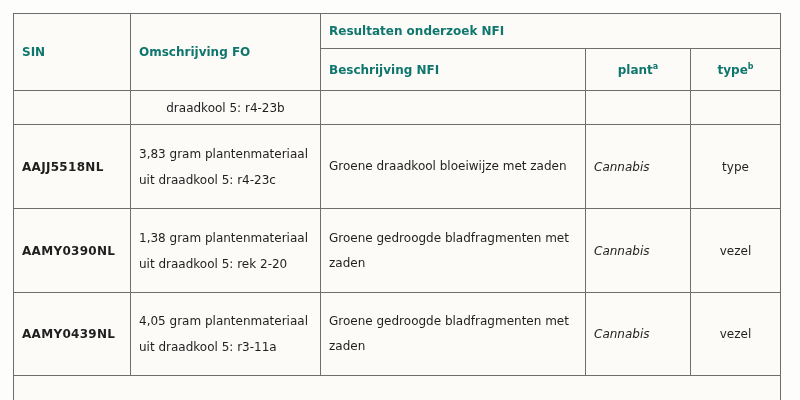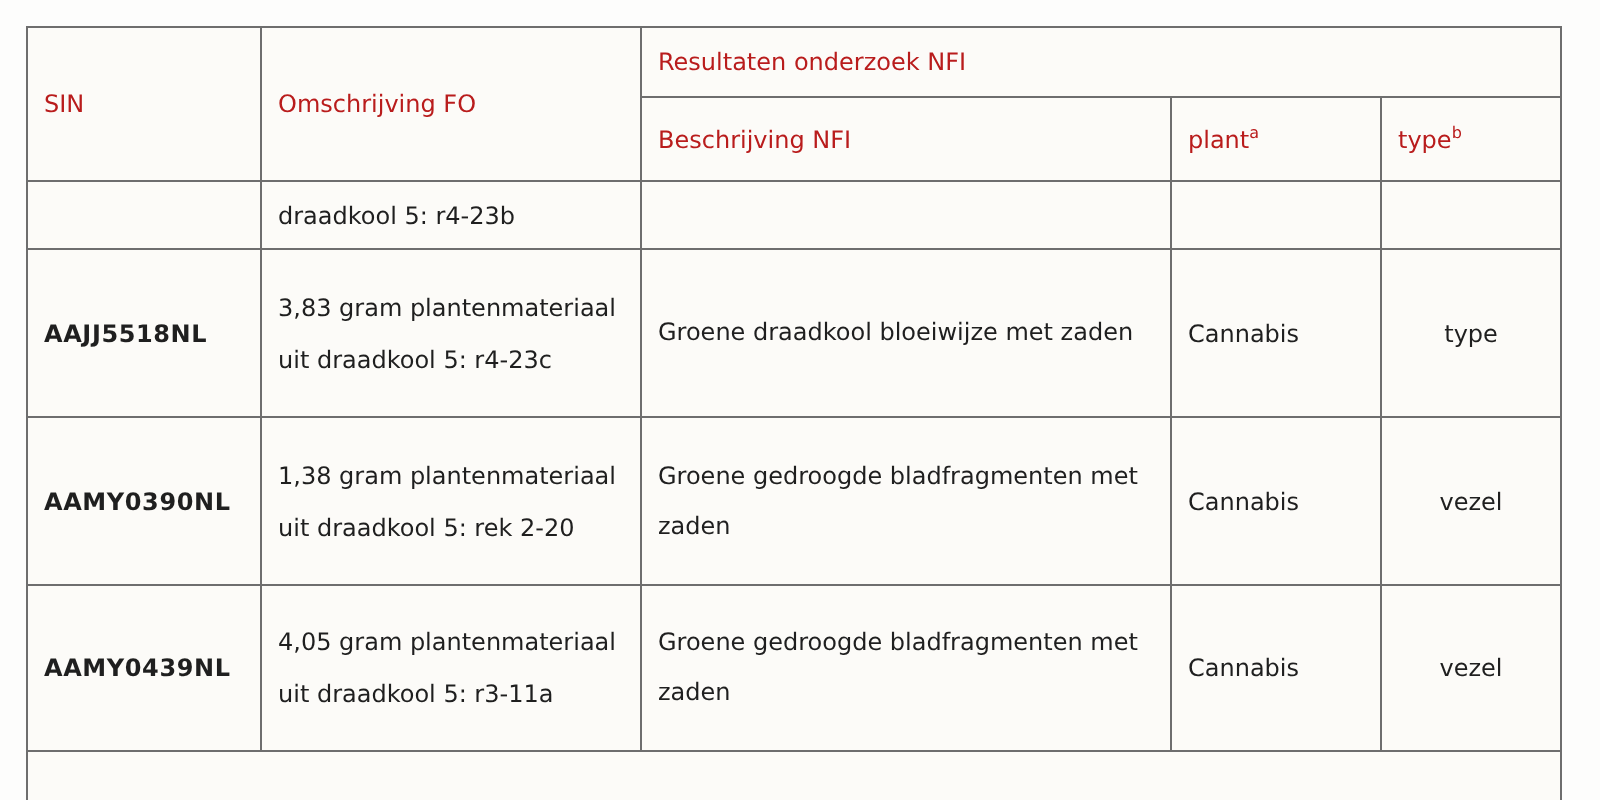--- a/index.html
+++ b/index.html
@@ -29,43 +29,43 @@
   table.scan-table td {
     border: 1px solid #6e6e6e;
     padding: 2px 8px;
     font-size: 12px;
     vertical-align: middle;
     overflow: hidden;
     background: #fcfbf8;
   }
   th {
     text-align: left;
-    font-weight: normal;
+    font-weight: bold;
     font-size: 12.5px;
-    color: #b91c1c;
+    color: #0f766e;
     background: #fbfaf7;
   }
   th sup {
     font-size: 8px;
     line-height: 0;
   }
   .row-header-a { height: 35px; }
   .row-header-b { height: 42px; }
-  .row-r1 { height: 34px; }
+  .row-r1 { height: 34px; text-align: center; }
   .row-tall { height: 84px; }
   .row-r4 { height: 83px; }
   .row-ghost { height: 40px; }
 
   .cell-sin { padding-left: 12px; letter-spacing: 0.3px; font-weight: bold; }
   .cell-omschrijving { padding-left: 10px; padding-right: 8px; line-height: 26px; }
   .cell-beschrijving { padding-left: 10px; padding-right: 8px; line-height: 25px; }
-  .cell-plant { padding-left: 14px; }
+  .cell-plant { padding-left: 14px; font-style: italic; }
   .cell-type { text-align: center; }
 
-  th.header-plant, th.header-type { padding-left: 0; }
+  th.header-plant, th.header-type { padding-left: 0; text-align: center; }
   th.header-sin { padding-left: 12px; }
   th.header-omschrijving { padding-left: 10px; }
   th.header-resultaten { padding-left: 10px; }
   th.header-beschrijving { padding-left: 10px; }
 
   td.ghost {
     border: none;
     border-left: 1px solid #6e6e6e;
     border-right: 1px solid #6e6e6e;
     background: #fdfdfc;

